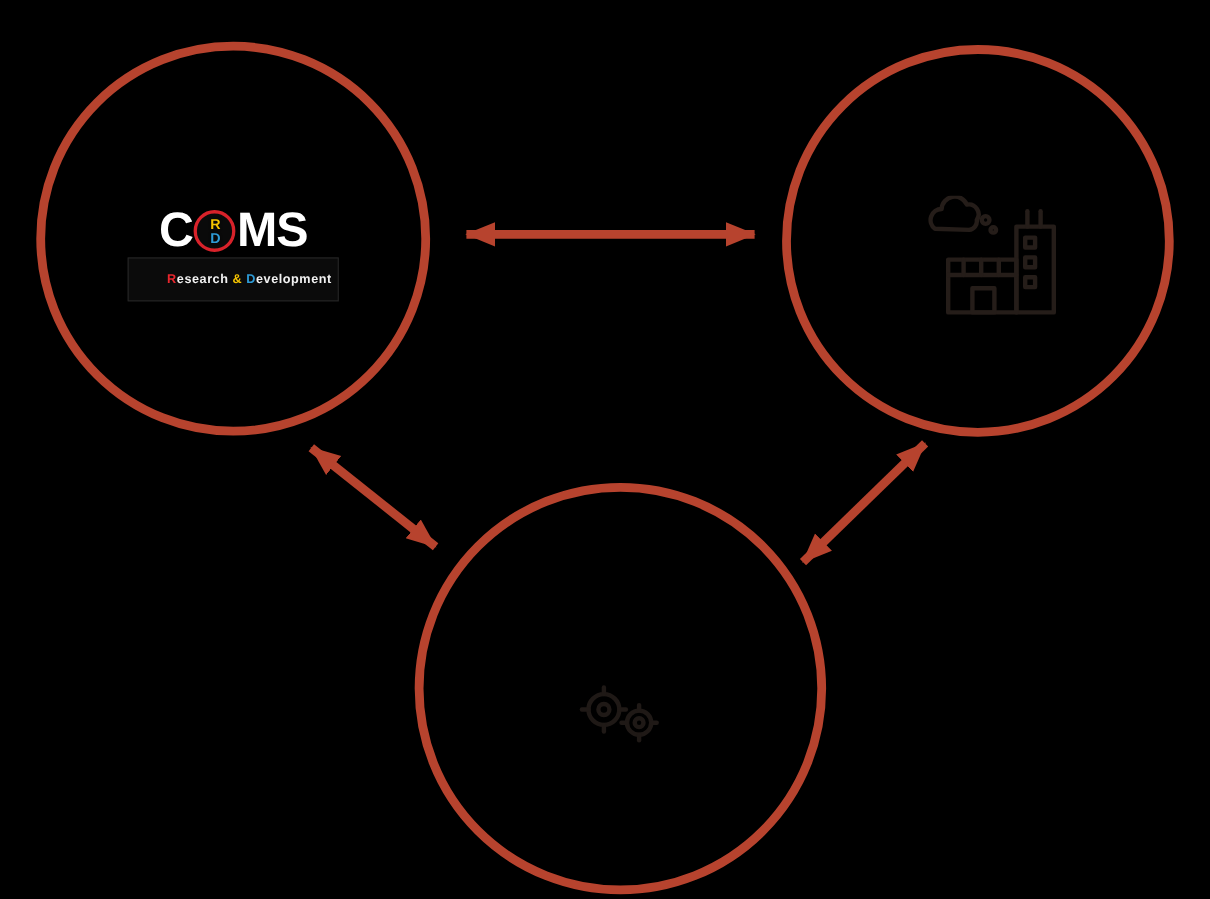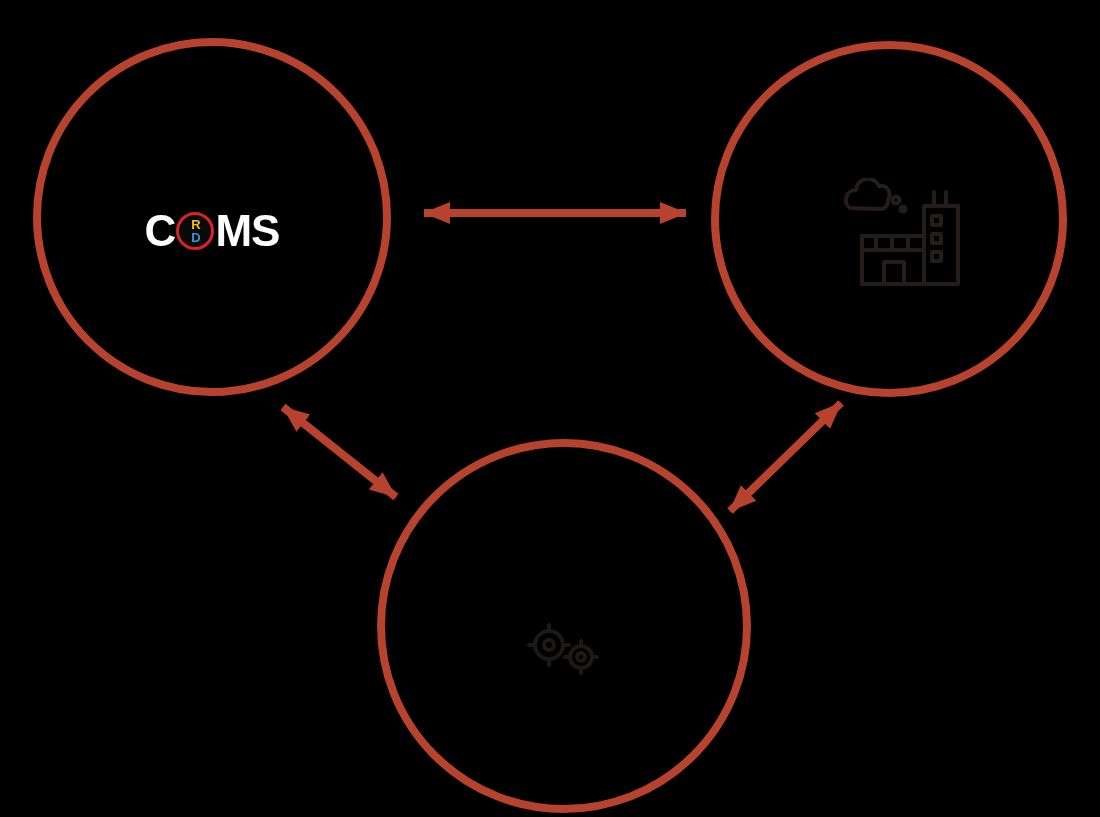--- a/index.html
+++ b/index.html
@@ -131,20 +131,23 @@
     <div class="coms-logo">
       <div class="coms-word">
         <span>C</span>
         <span class="rd-badge">
           <span class="badge-r">R</span>
           <span class="badge-d">D</span>
         </span>
         <span>M</span>
         <span>S</span>
       </div>
+      <div class="coms-sub">
+        <span class="sub-r">R</span><span>esearch </span><span class="sub-amp">&amp; </span><span class="sub-d">D</span><span>evelopment</span>
+      </div>
     </div>
   </div>
 
   <div class="circle node-factory">
     <div class="factory-wrap">
       <svg width="150" height="120" viewBox="0 0 150 120" xmlns="http://www.w3.org/2000/svg">
 
         <g class="dark-icon" stroke-width="4" stroke-linecap="round" stroke-linejoin="round">
           <path d="M22 30 a10 10 0 0 1 6 -18 a12 12 0 0 1 23 -4 a9 9 0 0 1 9 14 a8 8 0 0 1 -7 9 z"></path>
           <circle cx="68" cy="22" r="3.5"></circle>

